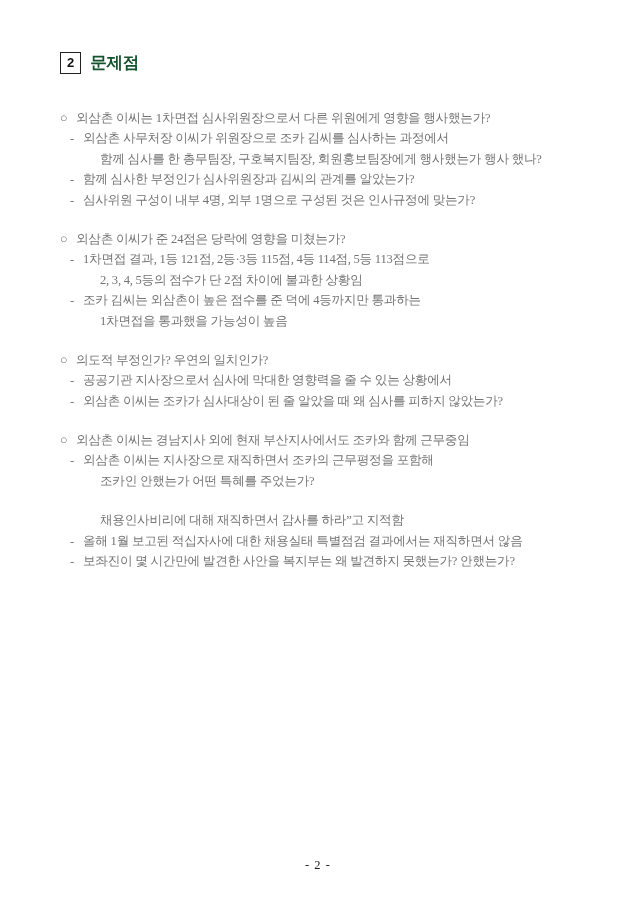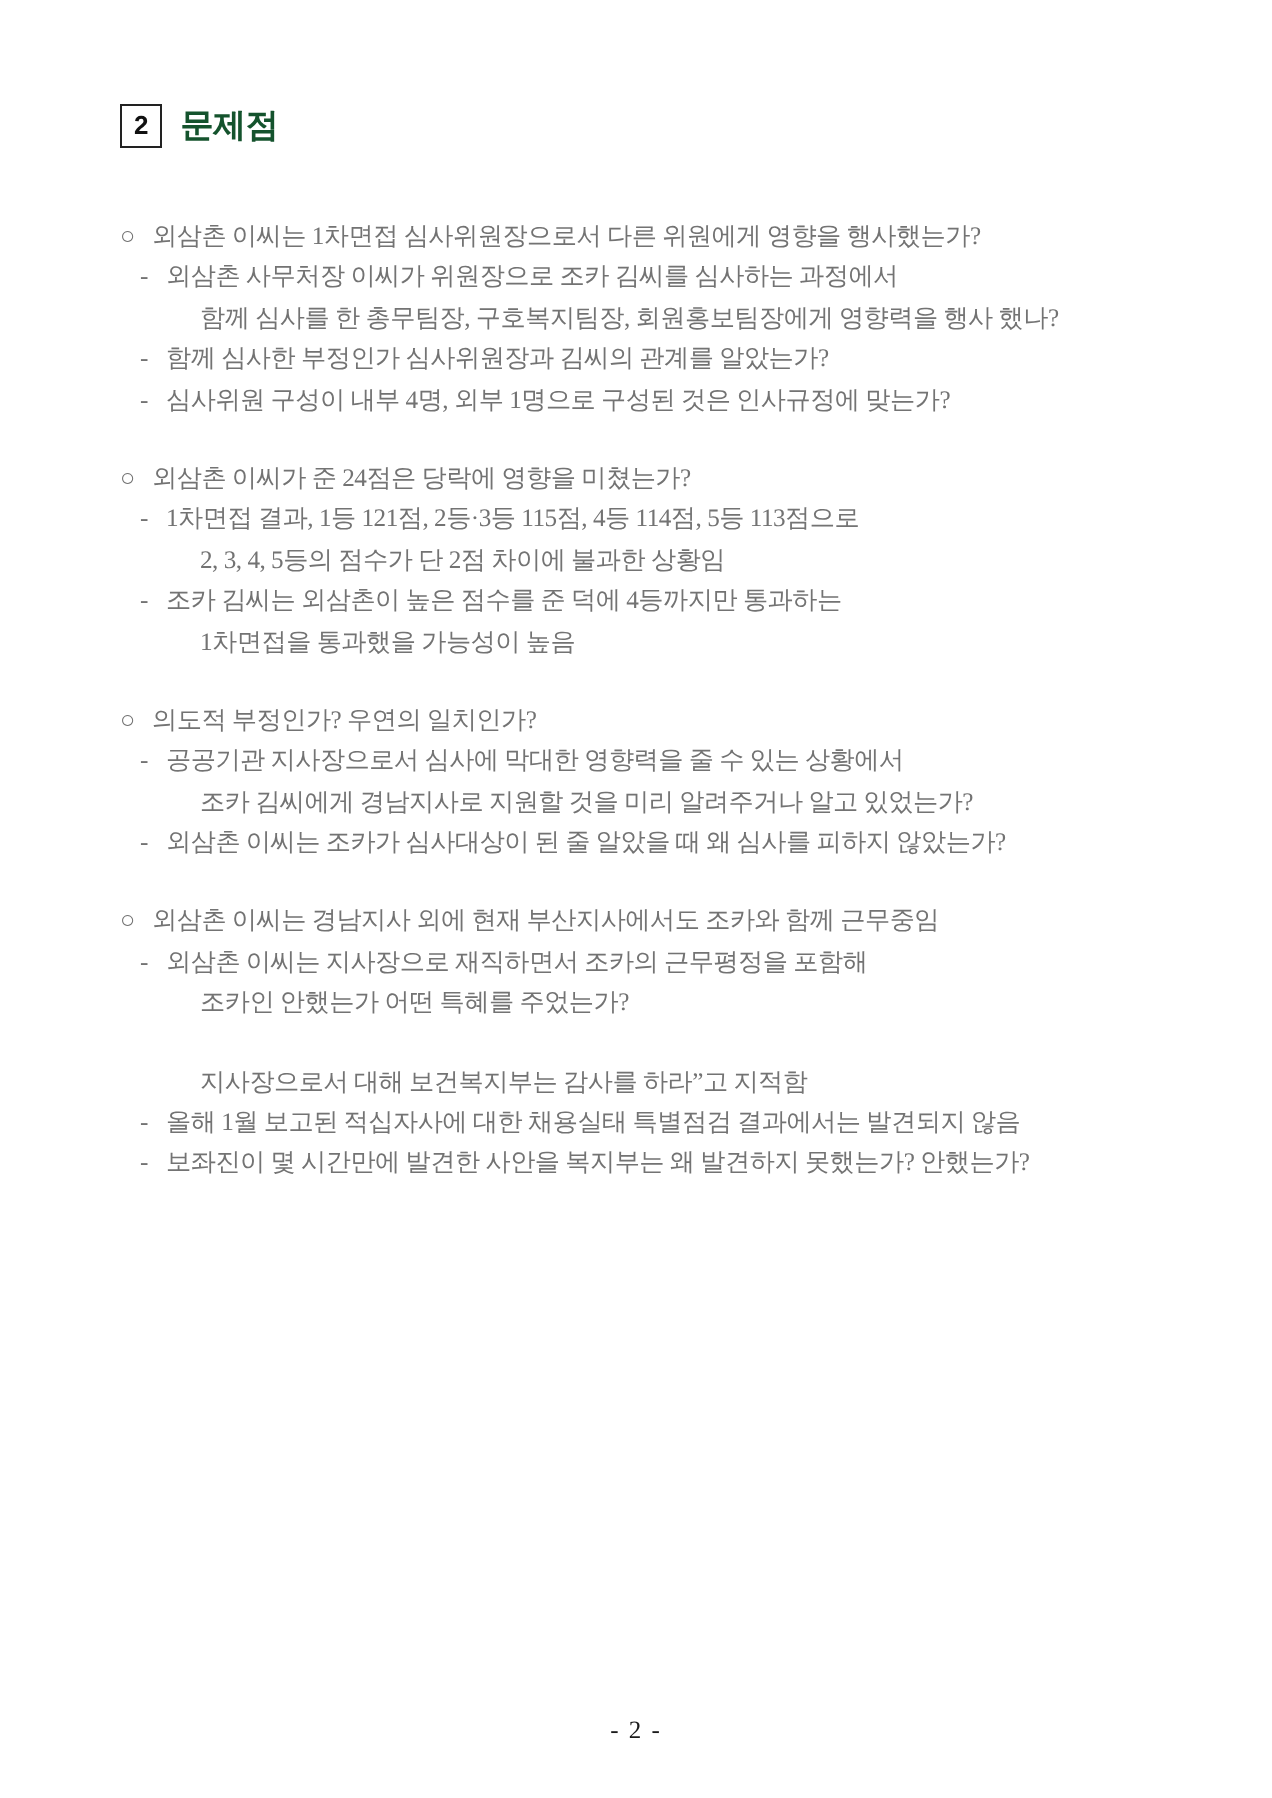--- a/index.html
+++ b/index.html
@@ -91,47 +91,46 @@
 <div class="page">
 
   <div class="doc-heading">
     <span class="heading-num">2</span>
     <span class="heading-text">문제점</span>
   </div>
 
   <div class="block">
     <div class="line lvl-circle"><span class="marker">○</span><span>외삼촌 이씨는 1차면접 심사위원장으로서 다른 위원에게 영향을 행사했는가?</span></div>
     <div class="line lvl-dash"><span class="marker">-</span><span>외삼촌 사무처장 이씨가 위원장으로 조카 김씨를 심사하는 과정에서</span></div>
-    <div class="line lvl-cont"><span>함께 심사를 한 총무팀장, 구호복지팀장, 회원홍보팀장에게 영향력을 행사 했나?</span></div>
+    <div class="line lvl-cont"><span>함께 심사를 한 총무팀장, 구호복지팀장, 회원홍보팀장에게 행사했는가 행사 했나?</span></div>
     <div class="line lvl-dash"><span class="marker">-</span><span>함께 심사한 부정인가 심사위원장과 김씨의 관계를 알았는가?</span></div>
     <div class="line lvl-dash"><span class="marker">-</span><span>심사위원 구성이 내부 4명, 외부 1명으로 구성된 것은 인사규정에 맞는가?</span></div>
   </div>
 
   <div class="block">
     <div class="line lvl-circle"><span class="marker">○</span><span>외삼촌 이씨가 준 24점은 당락에 영향을 미쳤는가?</span></div>
     <div class="line lvl-dash"><span class="marker">-</span><span>1차면접 결과, 1등 121점, 2등·3등 115점, 4등 114점, 5등 113점으로</span></div>
     <div class="line lvl-cont"><span>2, 3, 4, 5등의 점수가 단 2점 차이에 불과한 상황임</span></div>
     <div class="line lvl-dash"><span class="marker">-</span><span>조카 김씨는 외삼촌이 높은 점수를 준 덕에 4등까지만 통과하는</span></div>
     <div class="line lvl-cont"><span>1차면접을 통과했을 가능성이 높음</span></div>
   </div>
 
   <div class="block">
     <div class="line lvl-circle"><span class="marker">○</span><span>의도적 부정인가? 우연의 일치인가?</span></div>
     <div class="line lvl-dash"><span class="marker">-</span><span>공공기관 지사장으로서 심사에 막대한 영향력을 줄 수 있는 상황에서</span></div>
-    <div class="line lvl-cont"><span>조카 김씨에게 경남지사로 지원할 것을 미리 알려주거나 알고 있었는가?</span></div>
     <div class="line lvl-dash"><span class="marker">-</span><span>외삼촌 이씨는 조카가 심사대상이 된 줄 알았을 때 왜 심사를 피하지 않았는가?</span></div>
   </div>
 
   <div class="block">
     <div class="line lvl-circle"><span class="marker">○</span><span>외삼촌 이씨는 경남지사 외에 현재 부산지사에서도 조카와 함께 근무중임</span></div>
     <div class="line lvl-dash"><span class="marker">-</span><span>외삼촌 이씨는 지사장으로 재직하면서 조카의 근무평정을 포함해</span></div>
     <div class="line lvl-cont"><span>조카인 안했는가 어떤 특혜를 주었는가?</span></div>
   </div>
 
   <div class="block">
-    <div class="line lvl-cont"><span>지사장으로서 대해 보건복지부는 감사를 하라”고 지적함</span></div>
-    <div class="line lvl-dash"><span class="marker">-</span><span>올해 1월 보고된 적십자사에 대한 채용실태 특별점검 결과에서는 발견되지 않음</span></div>
+    <div class="line lvl-cont"><span>채용인사비리에 대해 재직하면서 감사를 하라”고 지적함</span></div>
+    <div class="line lvl-dash"><span class="marker">-</span><span>올해 1월 보고된 적십자사에 대한 채용실태 특별점검 결과에서는 재직하면서 않음</span></div>
     <div class="line lvl-dash"><span class="marker">-</span><span>보좌진이 몇 시간만에 발견한 사안을 복지부는 왜 발견하지 못했는가? 안했는가?</span></div>
   </div>
 
   <div class="page-number">- 2 -</div>
 
 </div>
 
 </body></html>

